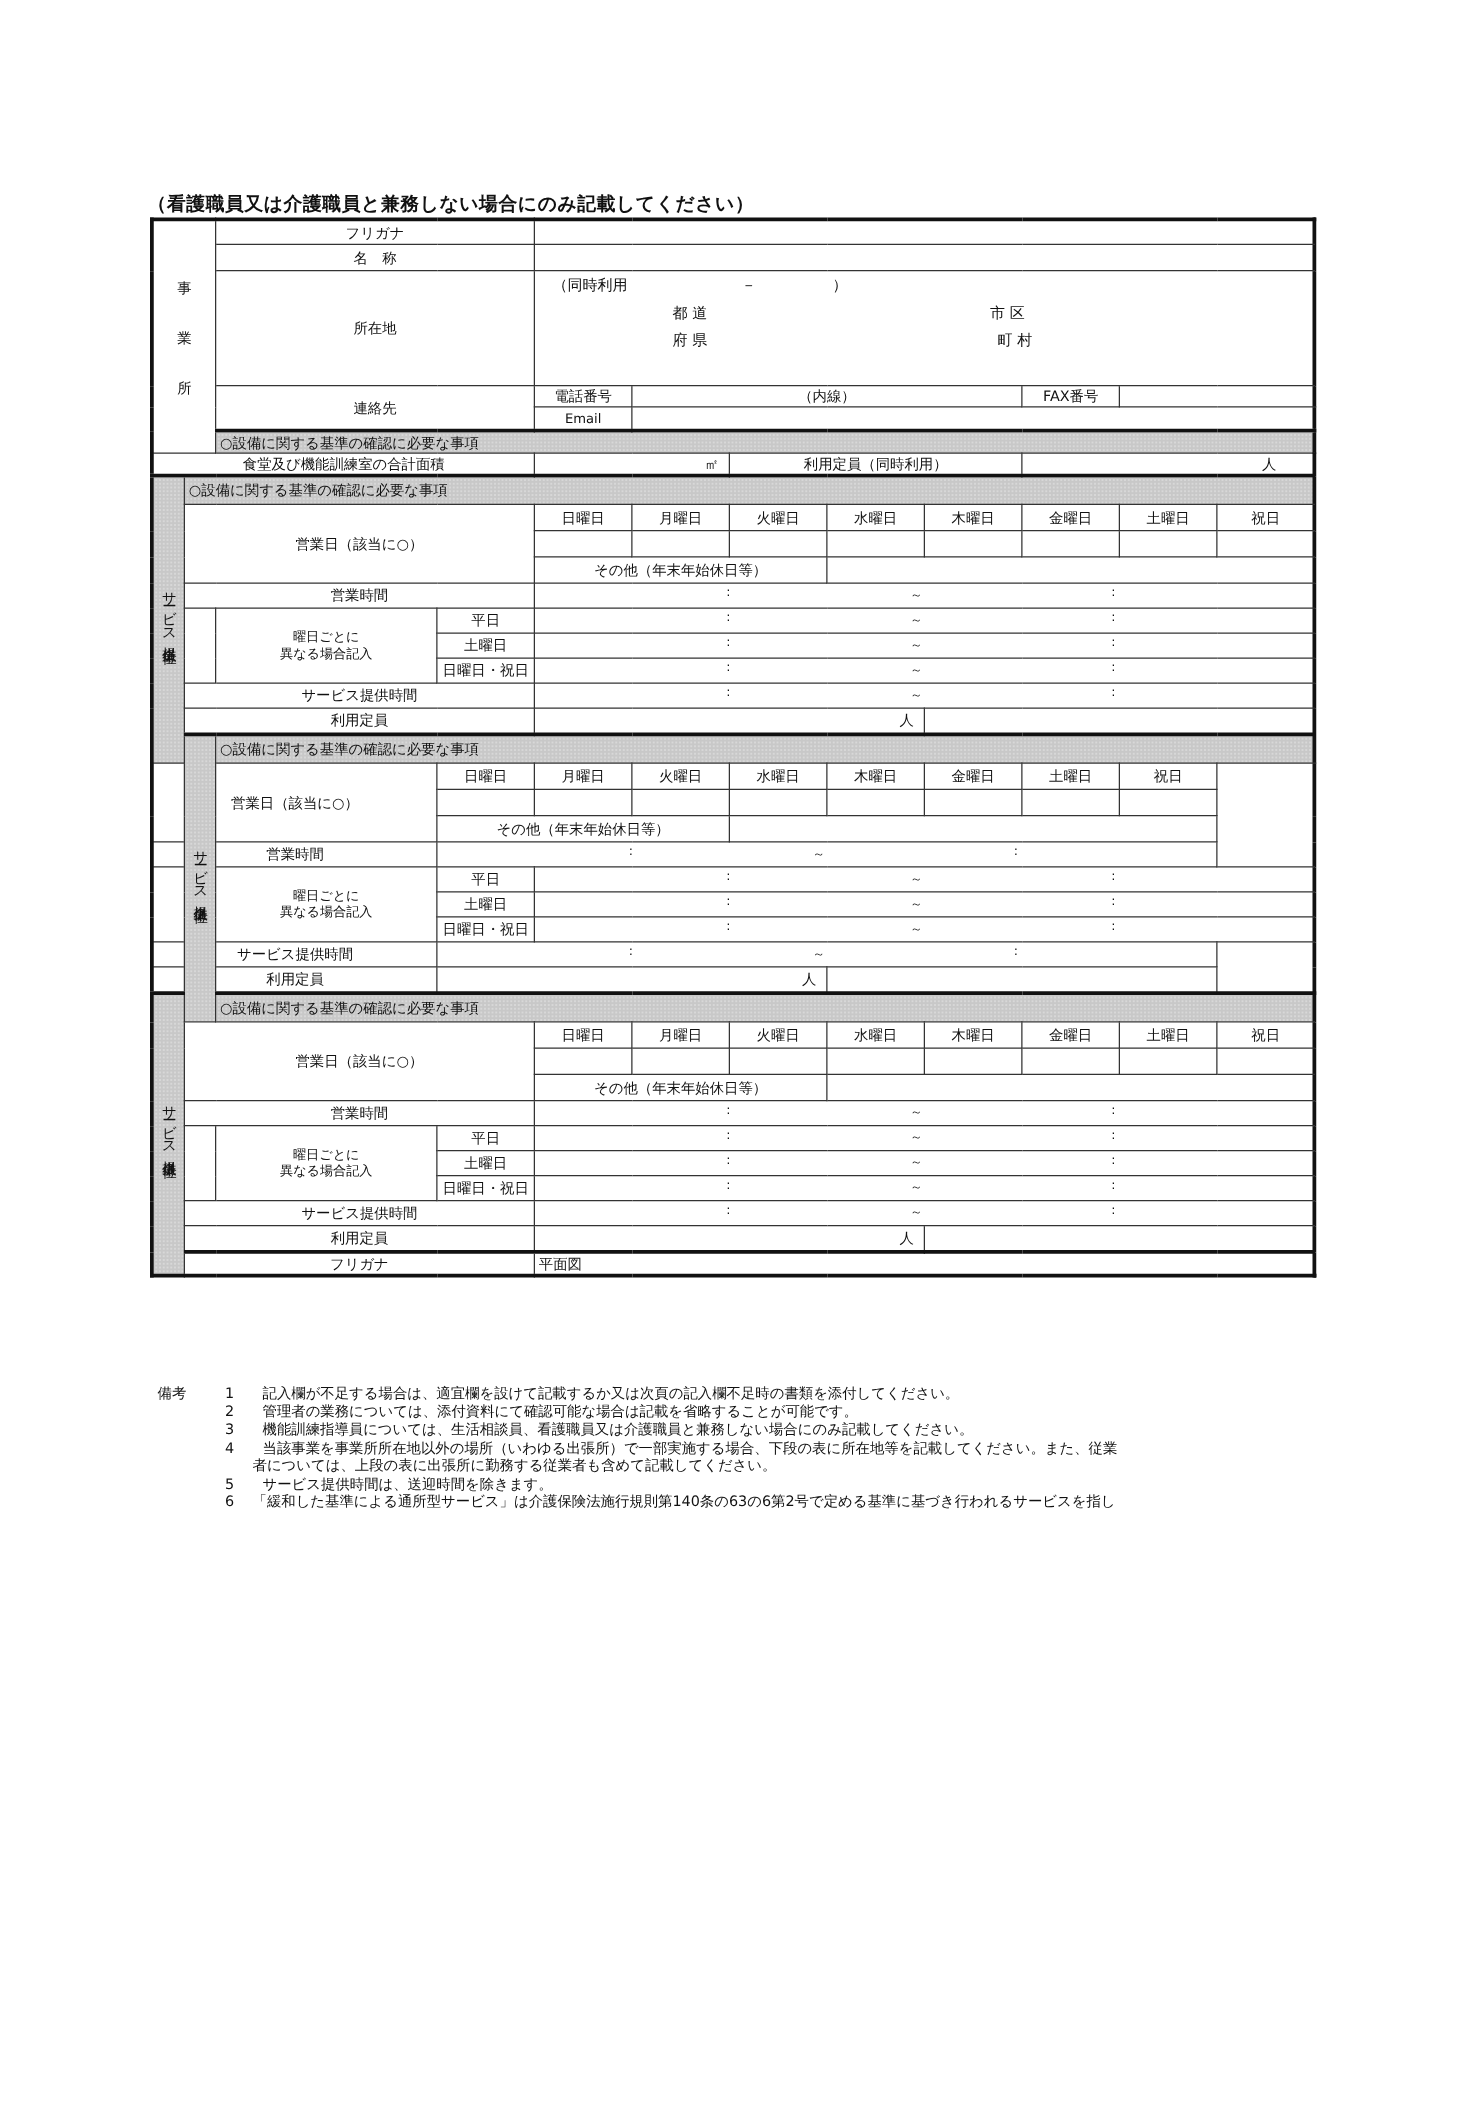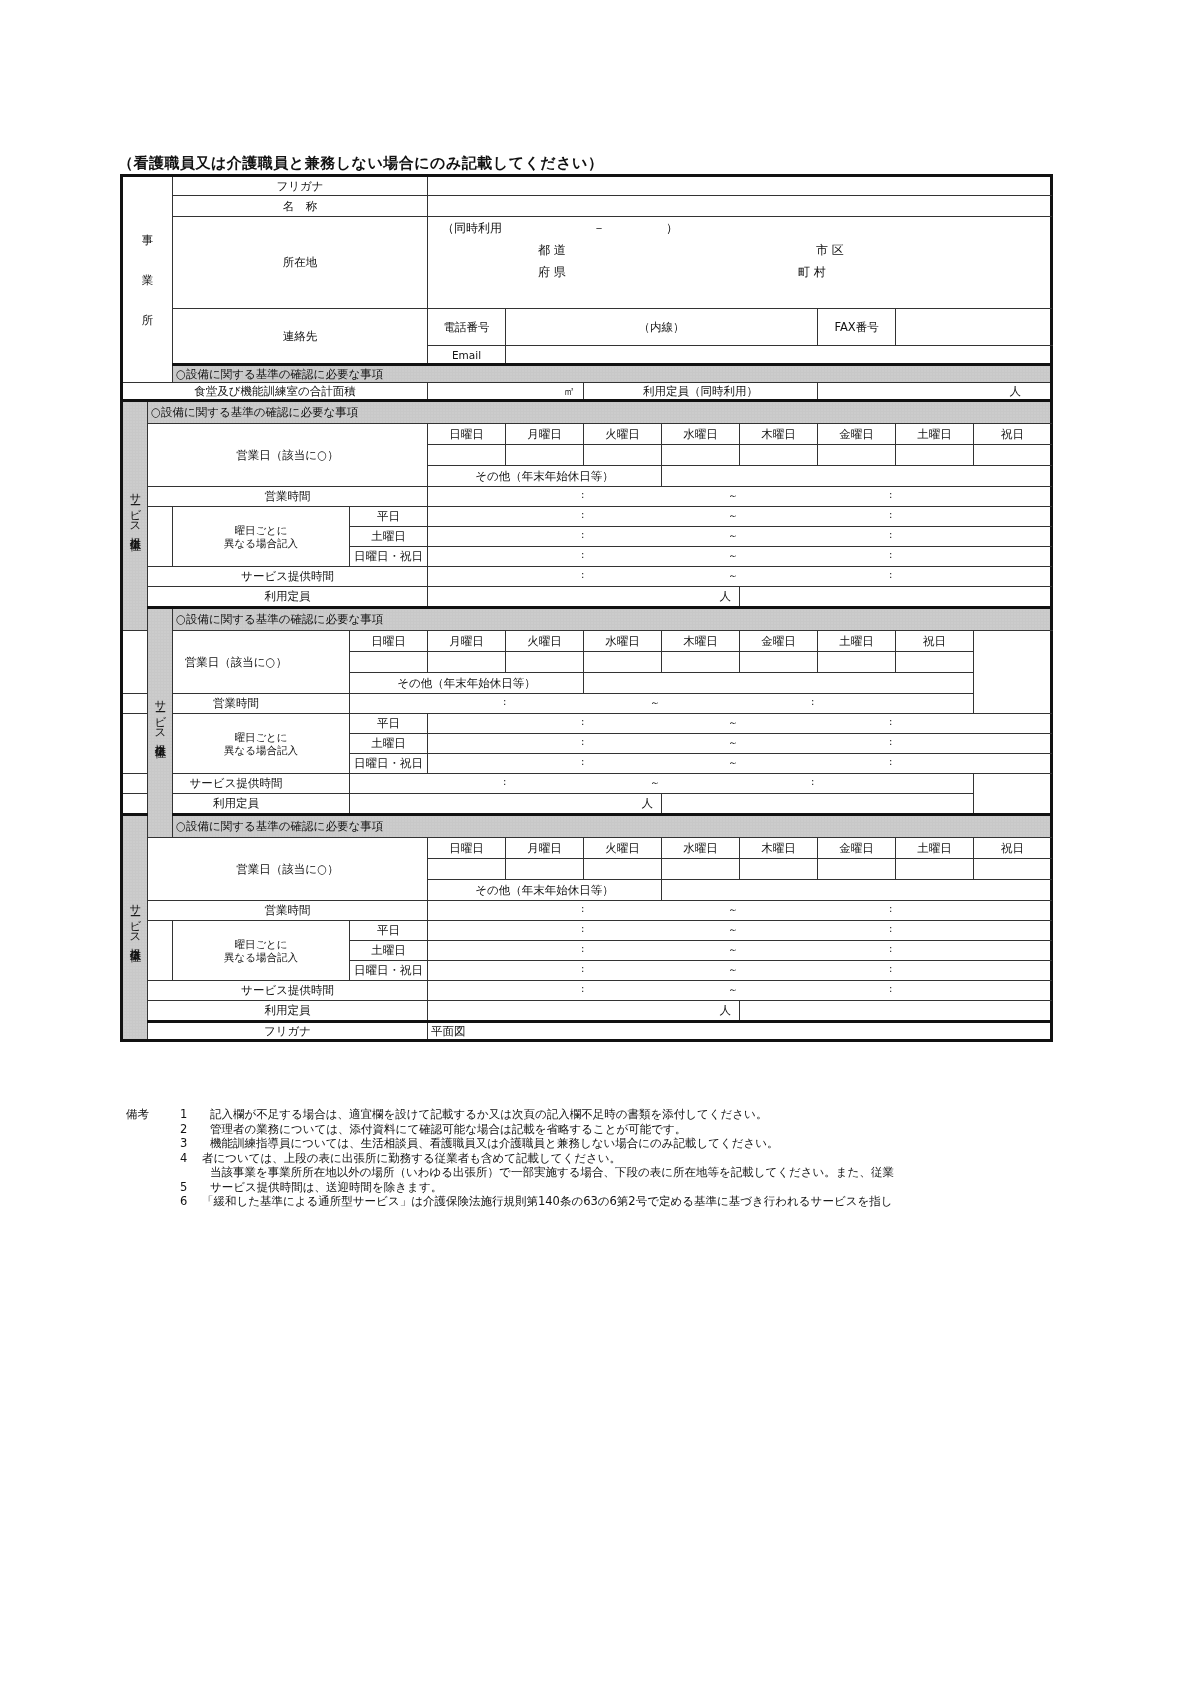--- a/index.html
+++ b/index.html
@@ -66,25 +66,25 @@
       <td colspan="8"></td>
     </tr>
     <tr style="height:92px">
       <td colspan="3">所在地</td>
       <td colspan="8" class="addr-cell">
         <span style="left:14px;top:3px">（同時利用</span>
         <span style="left:165px;top:3px">－</span>
         <span style="left:238px;top:3px">）</span>
         <span style="left:110px;top:25px">都 道</span>
         <span style="left:110px;top:47px">府 県</span>
-        <span style="left:388px;top:25px">市 区</span>
+        <span style="left:364px;top:25px">市 区</span>
         <span style="left:370px;top:47px">町 村</span>
       </td>
     </tr>
-    <tr style="height:37px">
+    <tr style="height:17px">
       <td colspan="3" rowspan="2">連絡先</td>
       <td>電話番号</td>
       <td colspan="4"><span>（内線）</span></td>
       <td colspan="1">FAX番号</td>
       <td colspan="3"></td>
     </tr>
     <tr style="height:19px">
       <td style="font-size:10.5px">Email</td>
       <td colspan="8"></td>
     </tr>
@@ -356,22 +356,22 @@
   <div class="item">
       <span class="num">2</span>
       <div class="txt">管理者の業務については、添付資料にて確認可能な場合は記載を省略することが可能です。</div>
     </div>
   <div class="item">
       <span class="num">3</span>
       <div class="txt">機能訓練指導員については、生活相談員、看護職員又は介護職員と兼務しない場合にのみ記載してください。</div>
     </div>
   <div class="item">
       <span class="num">4</span>
+      <div class="txt">当該事業を事業所所在地以外の場所（いわゆる出張所）で一部実施する場合、下段の表に所在地等を記載してください。また、従業</div>
       <div class="txt cont">者については、上段の表に出張所に勤務する従業者も含めて記載してください。</div>
-      <div class="txt">当該事業を事業所所在地以外の場所（いわゆる出張所）で一部実施する場合、下段の表に所在地等を記載してください。また、従業</div>
     </div>
   <div class="item">
       <span class="num">5</span>
       <div class="txt">サービス提供時間は、送迎時間を除きます。</div>
     </div>
   <div class="item">
       <span class="num">6</span>
       <div class="txt cont">「緩和した基準による通所型サービス」は介護保険法施行規則第140条の63の6第2号で定める基準に基づき行われるサービスを指し</div>
     </div>
 </div>

